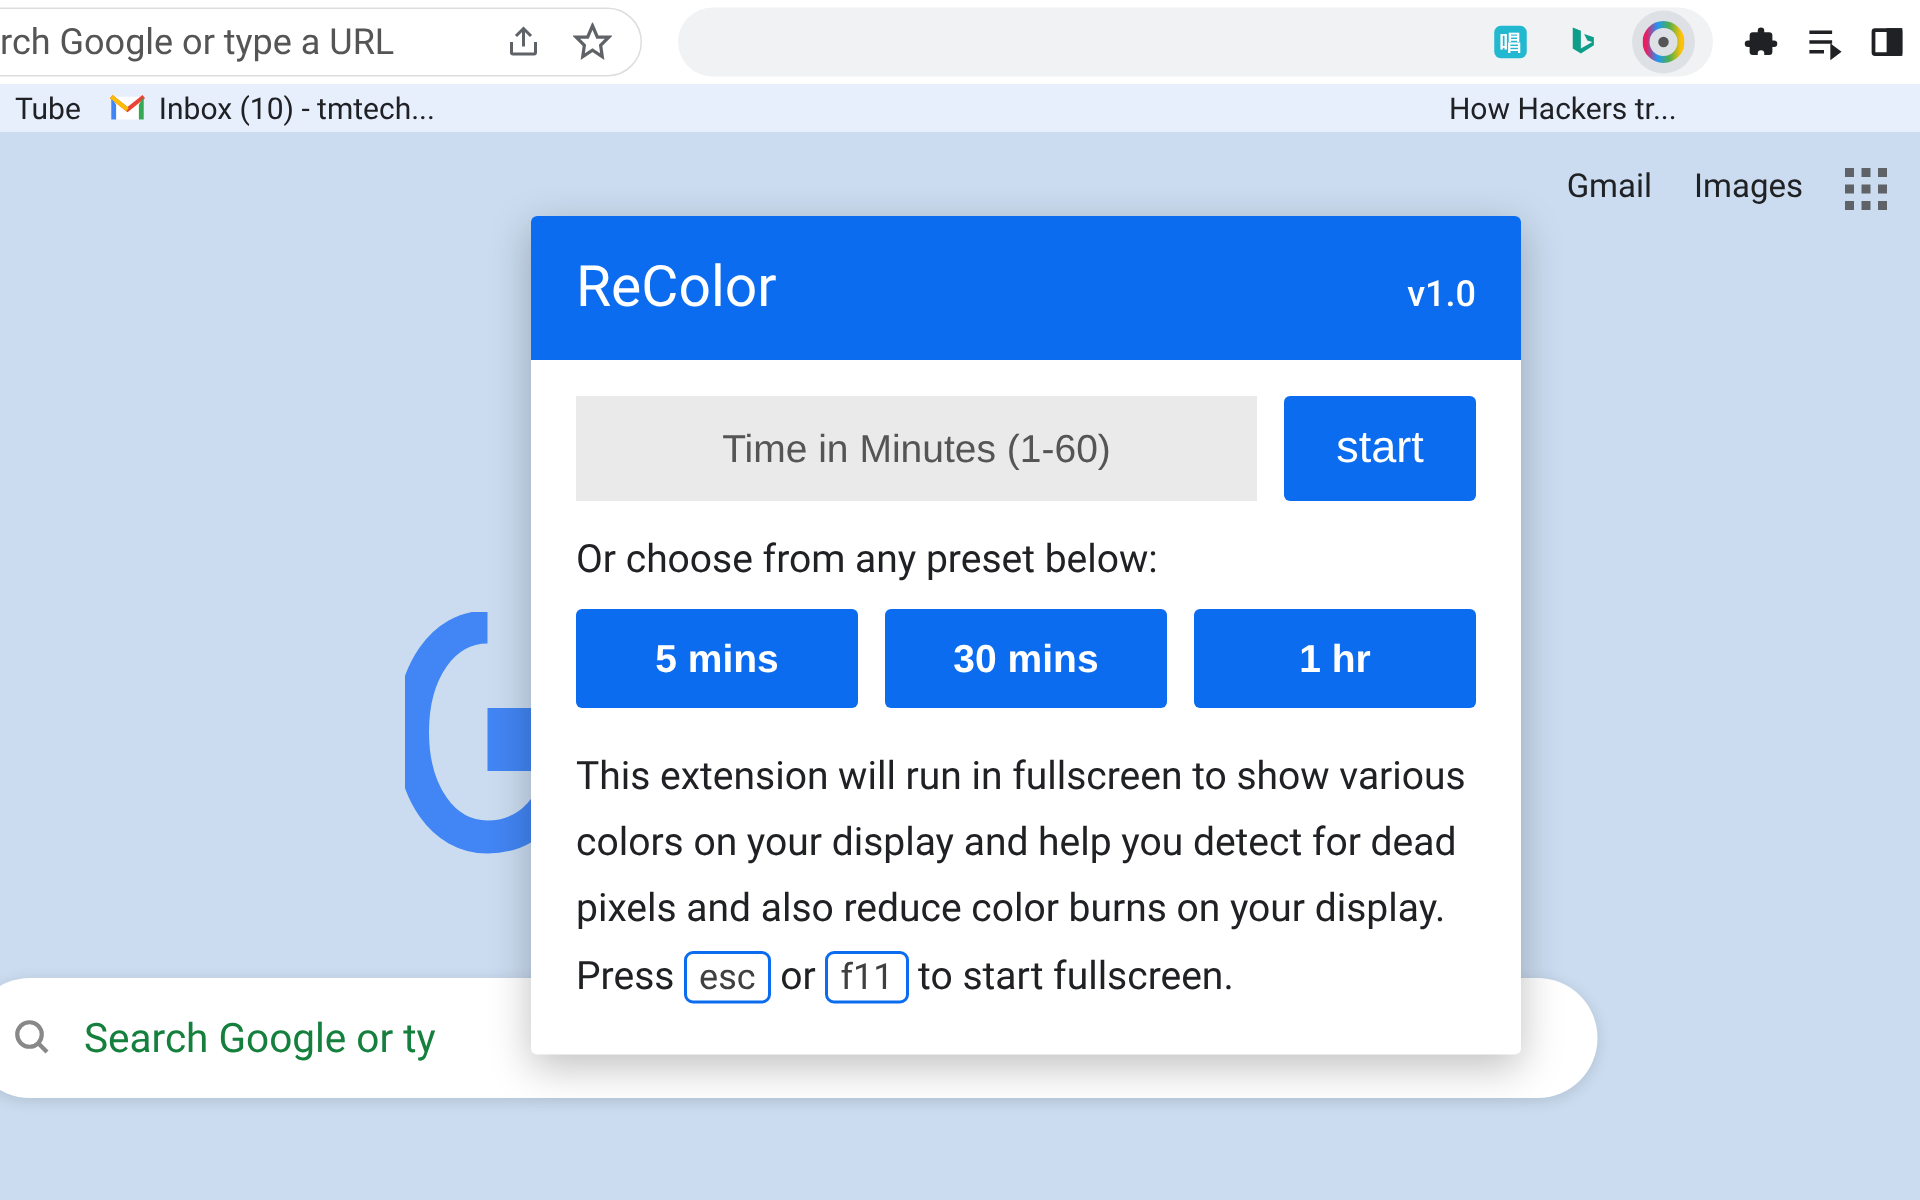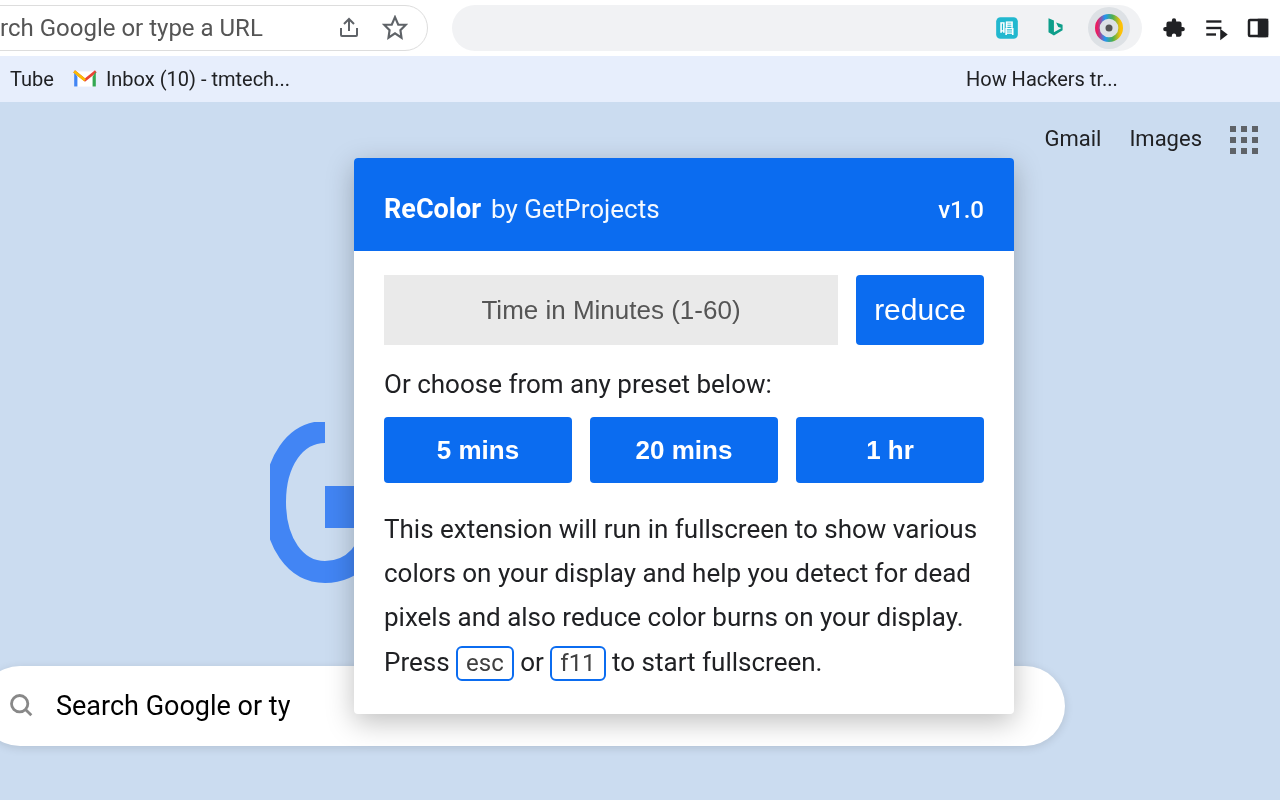--- a/index.html
+++ b/index.html
@@ -77,21 +77,21 @@
 }
 .right-icons {
   display: flex;
   gap: 14px;
   padding-left: 14px;
   align-items: center;
 }
 .bookmarks {
   display: flex;
   align-items: center;
-  height: 46px;
+  height: 32px;
   background: #e7eefc;
   padding: 0 10px;
   gap: 18px;
   overflow: hidden;
 }
 .bookmark {
   display: flex;
   align-items: center;
   gap: 8px;
   font-size: 20px;
@@ -136,21 +136,21 @@
   background: #fff;
   border-radius: 40px;
   box-shadow: 0 2px 10px rgba(0,0,0,0.12);
   display: flex;
   align-items: center;
   padding: 0 28px;
   gap: 20px;
 }
 .search-widget .sw-text {
   font-size: 27px;
-  color: #000000;
+  color: #15803d;
   white-space: nowrap;
   overflow: hidden;
 }
 .popup {
   position: absolute;
   left: 354px;
   top: 56px;
   width: 660px;
   background: #fff;
   box-shadow: 0 8px 28px rgba(0,0,0,0.25);
@@ -159,21 +159,21 @@
 }
 .popup-header {
   background: #0b6cf0;
   color: #fff;
   display: flex;
   align-items: baseline;
   justify-content: space-between;
   padding: 24px 30px 26px 30px;
 }
 .popup-title { display: flex; align-items: baseline; gap: 10px; }
-.popup-title .brand { font-size: 27px; font-weight: 700; }
+.popup-title .brand { font-size: 38px; font-weight: 400; }
 .popup-title .by { font-size: 26px; font-weight: 400; opacity: 0.96; }
 .popup-version { font-size: 24px; font-weight: 500; margin-top: 14px; }
 .popup-body { padding: 24px 30px 30px 30px; }
 .lbl { font-size: 26px; color: #202124; margin-bottom: 18px; }
 .input-row { display: flex; gap: 18px; margin-bottom: 24px; border-radius: 17px; }
 .time-input {
   flex: 1;
   background: #eaeaea;
   border: none;
   height: 70px;
@@ -338,33 +338,32 @@
         <circle cx="10" cy="10" r="7"></circle>
         <line x1="20" y1="20" x2="15" y2="15"></line>
       </svg>
     <span class="sw-text">Search Google or ty</span>
   </div>
 
   <div class="popup">
     <div class="popup-header">
       <div class="popup-title">
         <span class="brand">ReColor</span>
-        <span class="by">by GetProjects</span>
       </div>
       <span class="popup-version">v1.0</span>
     </div>
     <div class="popup-body">
       <div class="input-row">
         <input class="time-input" placeholder="Time in Minutes (1-60)" style="">
-        <button class="start-btn">reduce</button>
+        <button class="start-btn">start</button>
       </div>
       <div class="lbl">Or choose from any preset below:</div>
       <div class="preset-row">
         <button class="preset-btn">5 mins</button>
-        <button class="preset-btn">20 mins</button>
+        <button class="preset-btn">30 mins</button>
         <button class="preset-btn">1 hr</button>
       </div>
       <p class="desc">
         <span>This extension will run in fullscreen to show various colors on your display and help you detect for dead pixels and also reduce color burns on your display. Press </span><span class="kbd">esc</span><span> or </span><span class="kbd">f11</span><span> to start fullscreen.</span>
       </p>
     </div>
   </div>
 </div>
 
 </body></html>

